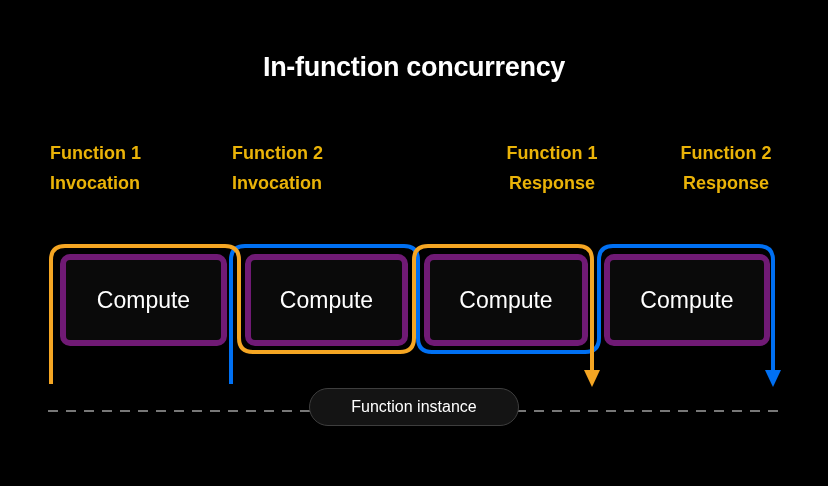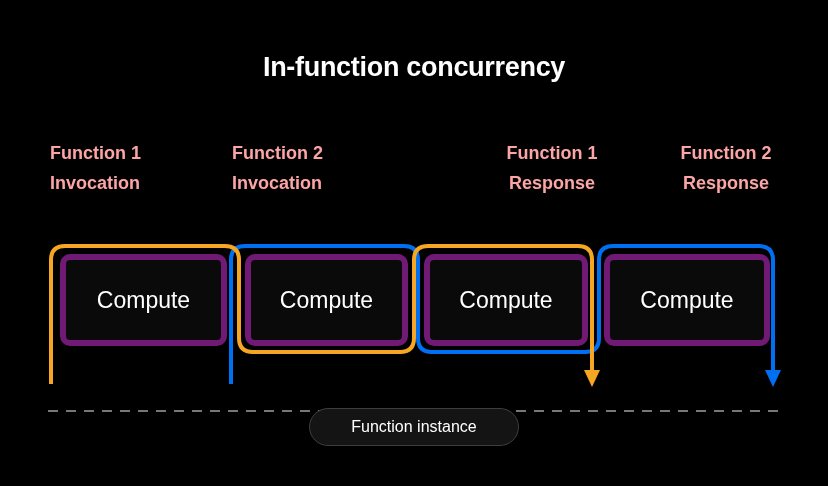--- a/index.html
+++ b/index.html
@@ -26,21 +26,21 @@
     margin: 0;
     text-align: center;
     color: #FFFFFF;
     font-size: 27px;
     font-weight: 700;
     letter-spacing: -0.3px;
   }
   .col-label {
     position: absolute;
     top: 138px;
-    color: #fca5a5;
+    color: #eab308;
     font-size: 18px;
     font-weight: 700;
     line-height: 30px;
     white-space: nowrap;
   }
   .col-label.align-left { text-align: left; }
   .col-label.align-center { text-align: center; width: 150px; }
   .flow-svg {
     position: absolute;
     top: 0;
@@ -65,21 +65,21 @@
     font-size: 23px;
     font-weight: 500;
   }
   .box-1 { left: 60px;  width: 167px; }
   .box-2 { left: 245px; width: 163px; }
   .box-3 { left: 424px; width: 164px; }
   .box-4 { left: 604px; width: 166px; }
   .instance-pill {
     position: absolute;
     left: 309px;
-    top: 408px;
+    top: 388px;
     width: 210px;
     height: 38px;
     background: #141414;
     border: 1px solid #3E3E3E;
     border-radius: 19px;
     box-sizing: border-box;
     display: flex;
     align-items: center;
     justify-content: center;
   }

